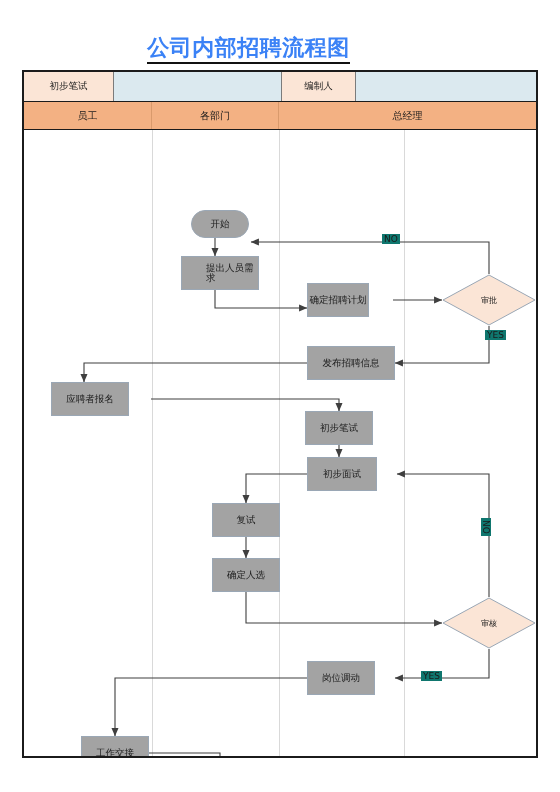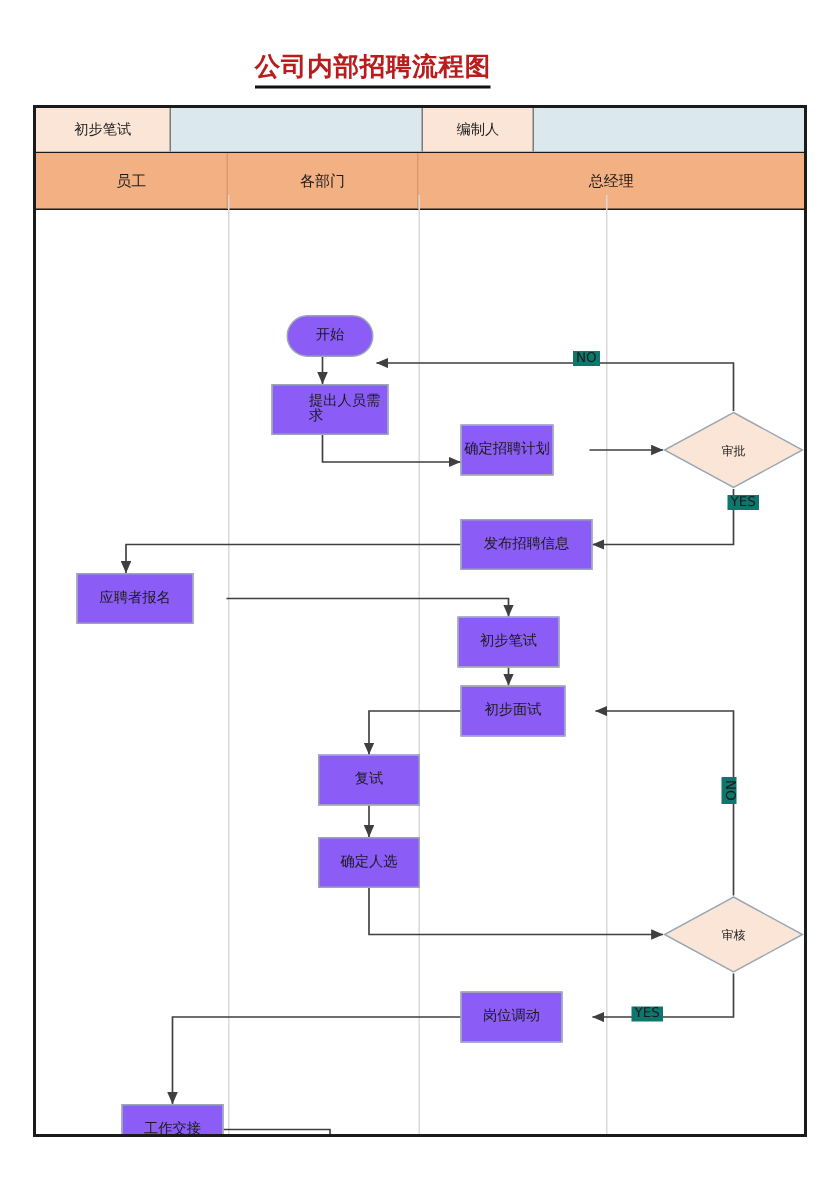--- a/index.html
+++ b/index.html
@@ -19,24 +19,24 @@
     position: absolute;
     left: 0; top: 0;
     width: 560px; height: 792px;
   }
   
   #title {
     position: absolute;
     left: 0; top: 33px;
     width: 497px;
     text-align: center;
-    font-size: 17px;
+    font-size: 22px;
     font-weight: bold;
     letter-spacing: 0.5px;
-    color: #b91c1c;
+    color: #3b82f6;
   }
   #title span {
     border-bottom: 2px solid #111111;
     padding-bottom: 2px;
   }
   
   #frame {
     position: absolute;
     left: 22px; top: 70px;
     width: 516px; height: 688px;
@@ -70,21 +70,21 @@
   }
   .info-value:last-child { border-right: none; }
   #lbl-code  { width: 90px; }
   #val-code  { width: 168px; }
   #lbl-owner { width: 74px; }
   #val-owner { flex: 1; }
   
   #lane-header {
     position: absolute;
     left: 0; top: 30px;
-    width: 100%; height: 38px;
+    width: 100%; height: 28px;
     display: flex;
     background: #f3b183;
     border-bottom: 1px solid #1b1b1b;
     box-sizing: border-box;
   }
   .lane-head {
     display: flex;
     align-items: center;
     justify-content: center;
     font-size: 10px;
@@ -113,21 +113,21 @@
   }
   
   #flow {
     position: absolute;
     left: 0; top: 0;
     width: 512px;
     height: 626px;
   }
   .node {
     position: absolute;
-    background: #8b5cf6;
+    background: #a3a3a3;
     border: 1px solid #9aa7b5;
     box-sizing: border-box;
     display: flex;
     align-items: center;
     justify-content: center;
     font-size: 9.5px;
     color: #1a1a1a;
     line-height: 1.1;
   }
   .node.terminator {

